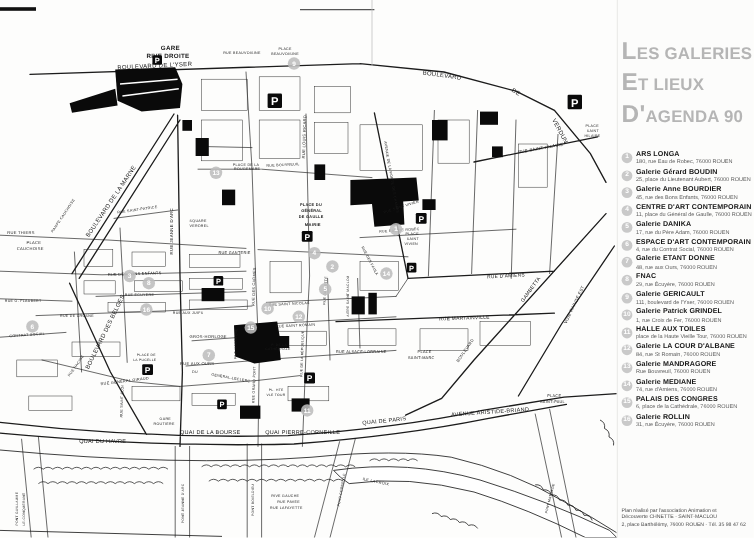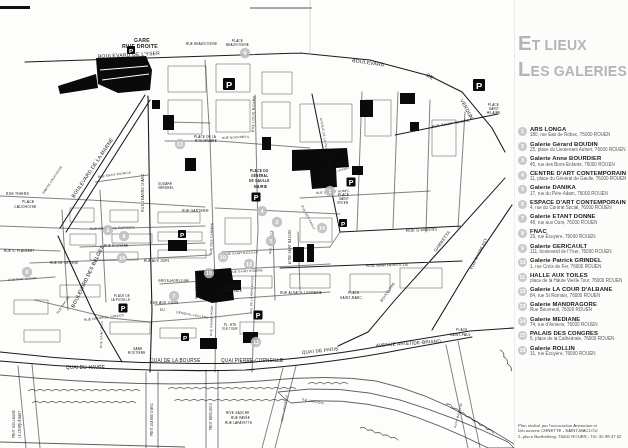--- a/index.html
+++ b/index.html
@@ -255,22 +255,23 @@
         <text x="322" y="229.9" text-anchor="middle" font-size="5.4" font-weight="bold" fill="#ffffff" font-family="&quot;Liberation Sans&quot;, sans-serif">14</text>
         <circle cx="209" cy="273" r="5.2" fill="#bdbdbd" opacity="0.88"></circle>
         <text x="209" y="274.9" text-anchor="middle" font-size="5.4" font-weight="bold" fill="#ffffff" font-family="&quot;Liberation Sans&quot;, sans-serif">15</text>
         <circle cx="122" cy="258" r="5.2" fill="#bdbdbd" opacity="0.88"></circle>
         <text x="122" y="259.9" text-anchor="middle" font-size="5.4" font-weight="bold" fill="#ffffff" font-family="&quot;Liberation Sans&quot;, sans-serif">16</text>
       </g>
   </svg>
 
   <div class="legend">
     <div class="legend-title">
+      <div class="title-line">LES GALERIES</div>
       <div class="title-line">ET LIEUX</div>
-      <div class="title-line">LES GALERIES</div>
+      <div class="title-line">D'AGENDA 90</div>
     </div>
     <div class="entries" id="legend-list">
         <div class="legend-entry">
           <span class="num-circle">1</span>
           <span class="entry-text">
             <div class="entry-name">ARS LONGA</div>
             <div class="entry-addr">180, rue Eau de Robec, 76000 ROUEN</div>
           </span>
         </div>
         <div class="legend-entry">

